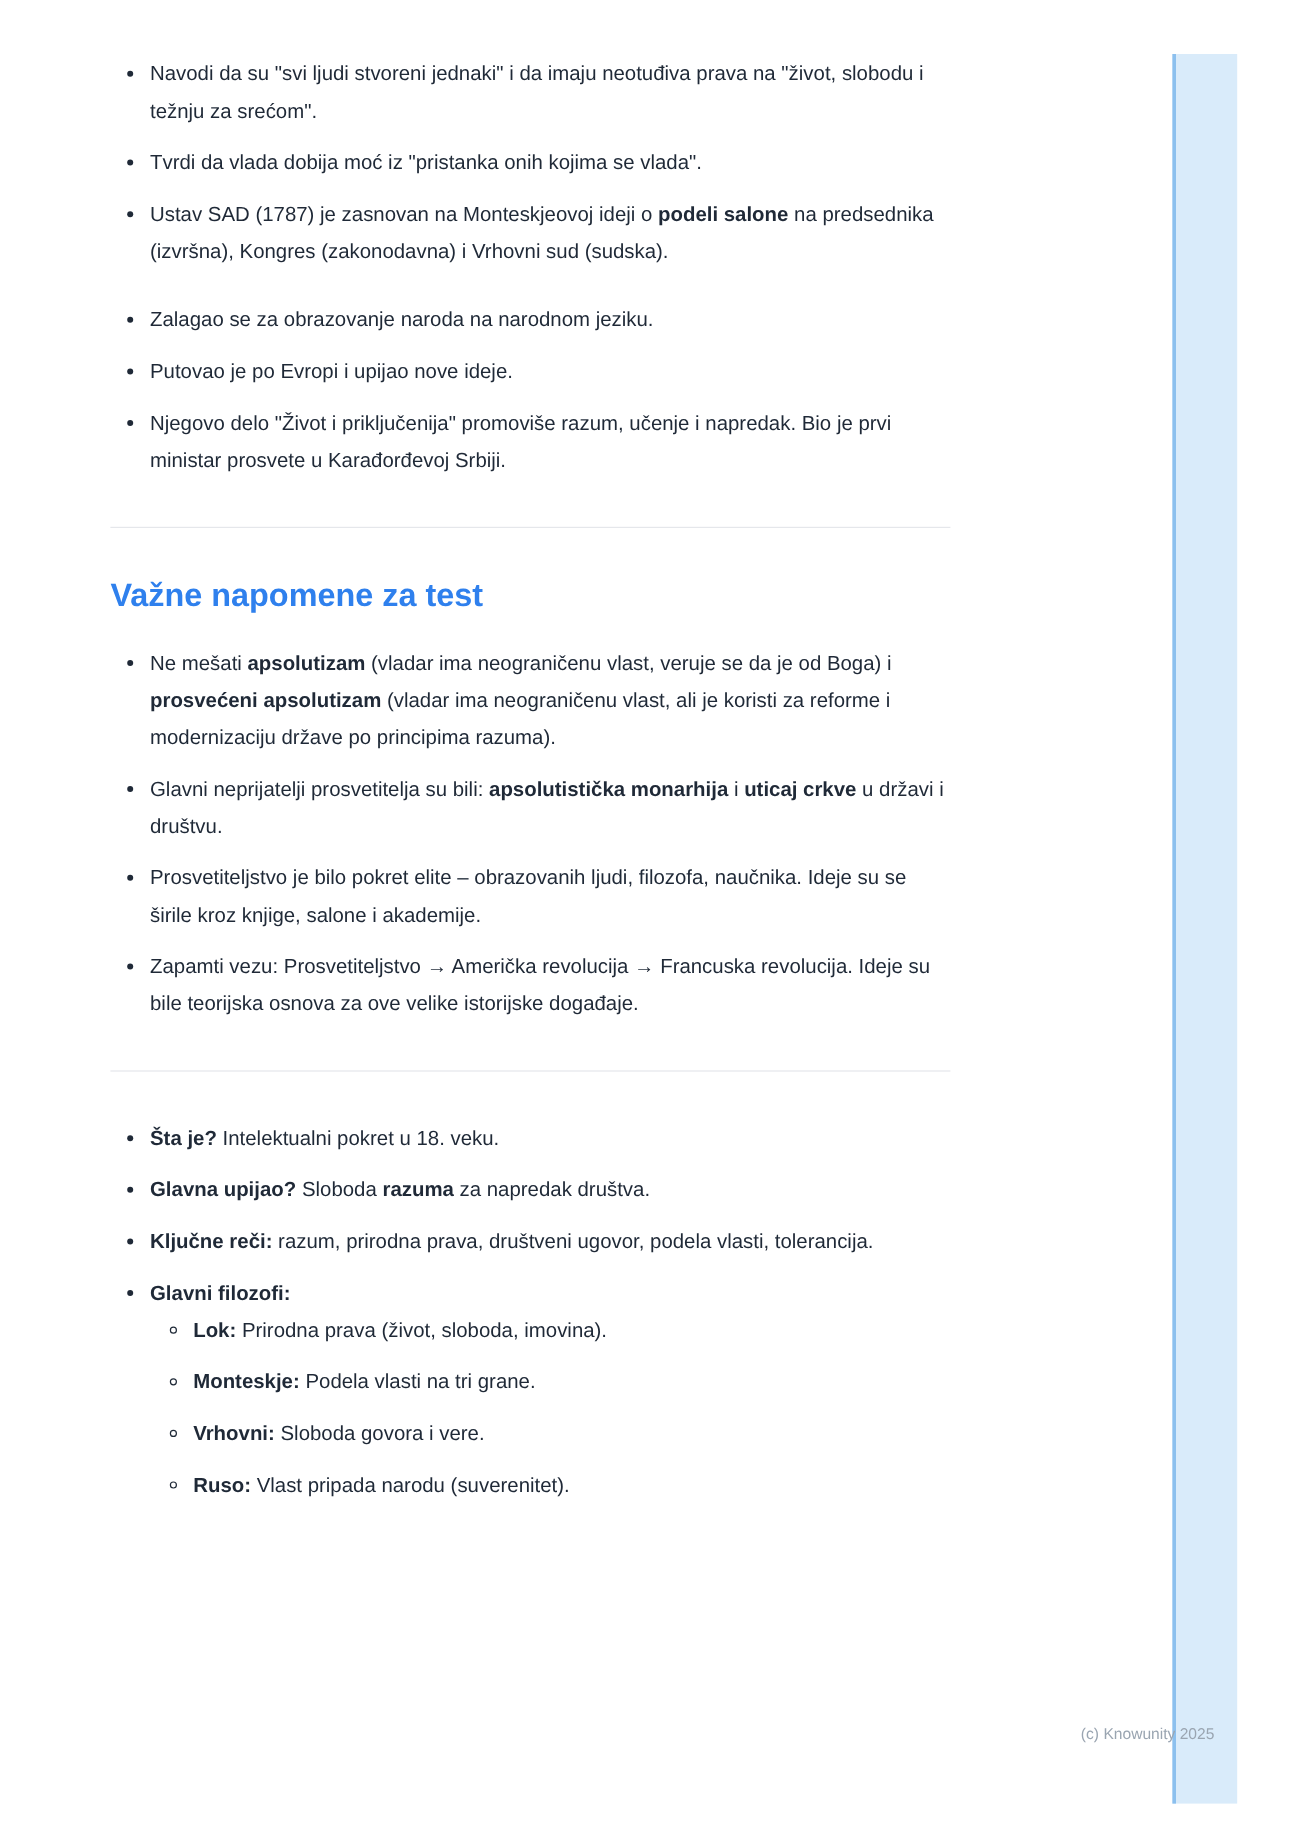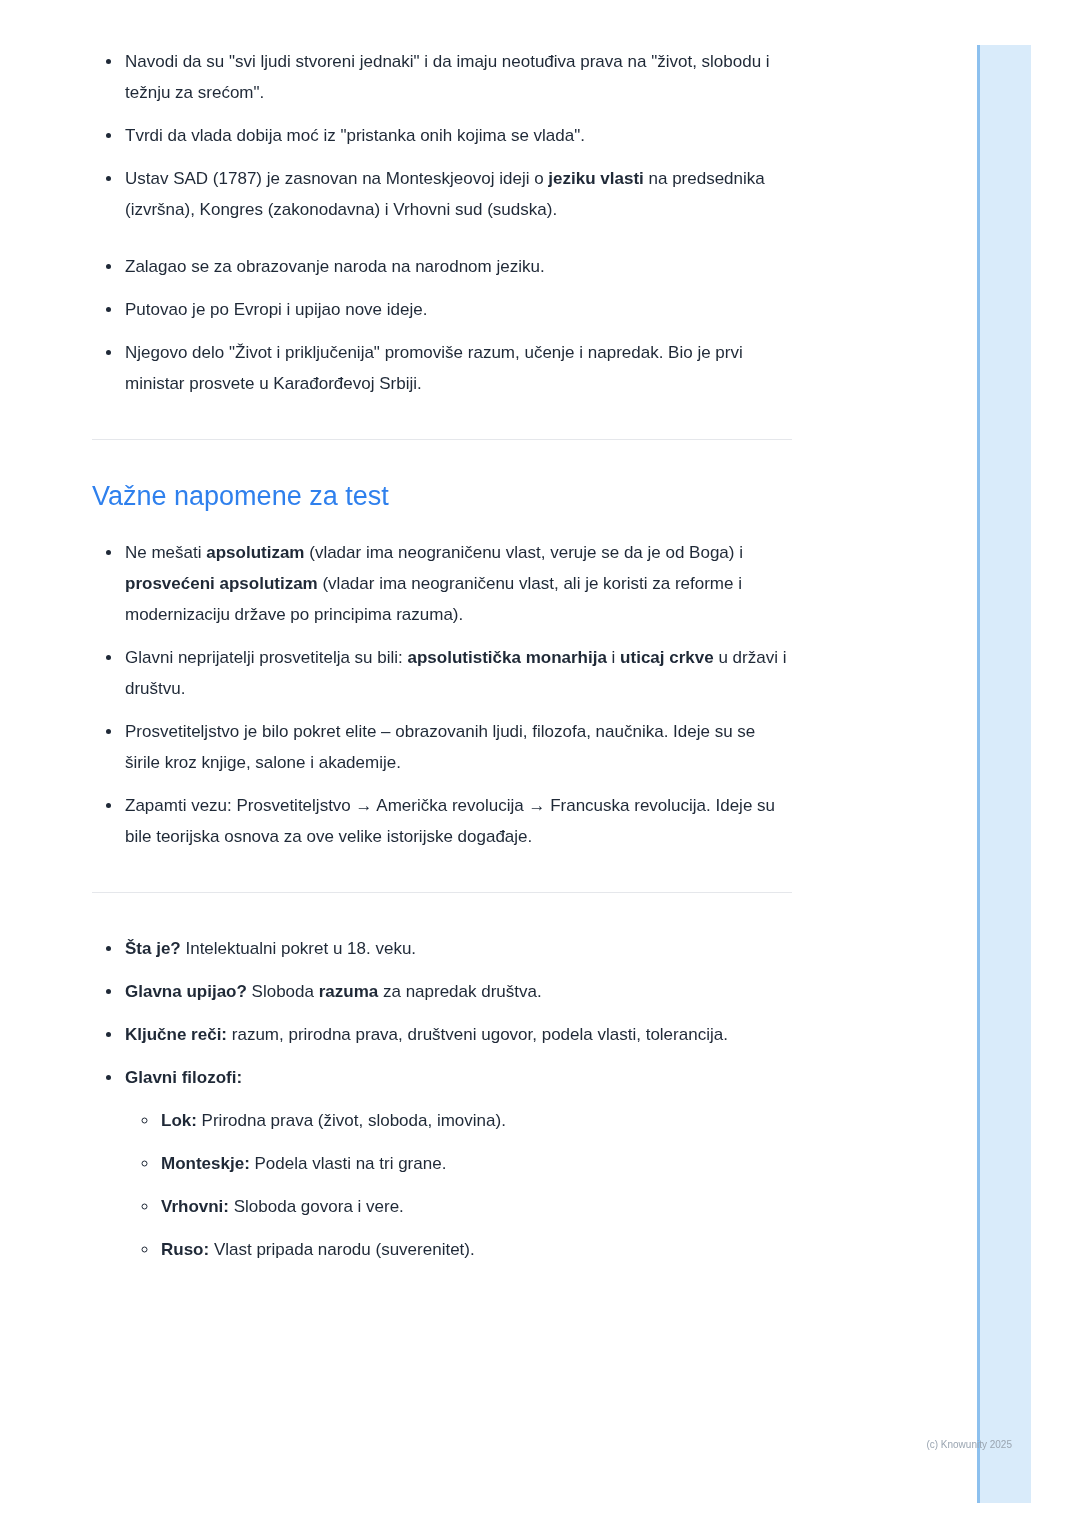--- a/index.html
+++ b/index.html
@@ -12,67 +12,67 @@
   }
   .page { position: relative; width: 1080px; height: 1528px; background: #ffffff; }
 
   .content {
     position: absolute; left: 92px; top: 46px; width: 700px;
     font-size: 17px; line-height: 31px;
   }
 
   ul.bullets { list-style: disc; padding-left: 31px; margin: 0 0 26px 0; }
   ul.bullets > li { margin-bottom: 12px; padding-left: 2px; }
-  ul.sub { list-style: circle; padding-left: 34px; margin-top: 12px; }
+  ul.sub { list-style: circle; padding-left: 34px; margin-top: 0; }
   ul.sub > li { margin-bottom: 12px; padding-left: 2px; }
   ul.sub > li:last-child { margin-bottom: 0; }
 
   .b { font-weight: bold; }
 
   p.para { margin: 0 0 26px 0; }
 
   hr.divider {
     border: none;
     border-top: 1px solid var(--divider-color, #e5e7eb);
     margin: 40px 0;
   }
 
   h2.heading {
     color: var(--heading-color, #2f80ed);
-    font-size: 27px; line-height: 33px; font-weight: normal;
+    font-size: 27px; line-height: 33px; font-weight: bold;
     margin: 0 0 24px 0;
   }
 
   .accent-bar {
     position: absolute; top: 45px; right: 49px;
     width: 54px; height: 1458px;
     background: var(--accent-bar-fill, #d9ebfa);
     border-left: 3px solid var(--accent-bar-edge, #8cc0ee);
   }
 
   .footer {
     position: absolute; top: 1437px; right: 68px;
-    font-size: 10px; line-height: 16px;
+    font-size: 13px; line-height: 16px;
     color: var(--footer-color, #9aa5b1);
     z-index: 2;
   }
 </style>
 </head>
 <body>
 
 <div class="page">
 
   <div class="accent-bar"></div>
 
   <main class="content">
 
     <ul class="bullets">
       <li><span>Navodi da su "svi ljudi stvoreni jednaki" i da imaju neotuđiva prava na "život, slobodu i težnju za srećom".</span></li>
       <li><span>Tvrdi da vlada dobija moć iz "pristanka onih kojima se vlada".</span></li>
-      <li><span>Ustav SAD (1787) je zasnovan na Monteskjeovoj ideji o </span><span class="b">jeziku vlasti</span><span> na predsednika (izvršna), Kongres (zakonodavna) i Vrhovni sud (sudska).</span></li>
+      <li><span>Ustav SAD (1787) je zasnovan na Monteskjeovoj ideji o </span><span class="b">podeli salone</span><span> na predsednika (izvršna), Kongres (zakonodavna) i Vrhovni sud (sudska).</span></li>
     </ul>
 
 
     <ul class="bullets">
       <li><span>Zalagao se za obrazovanje naroda na narodnom jeziku.</span></li>
       <li><span>Putovao je po Evropi i upijao nove ideje.</span></li>
       <li><span>Njegovo delo "Život i priključenija" promoviše razum, učenje i napredak. Bio je prvi ministar prosvete u Karađorđevoj Srbiji.</span></li>
     </ul>
 
     <hr class="divider">

